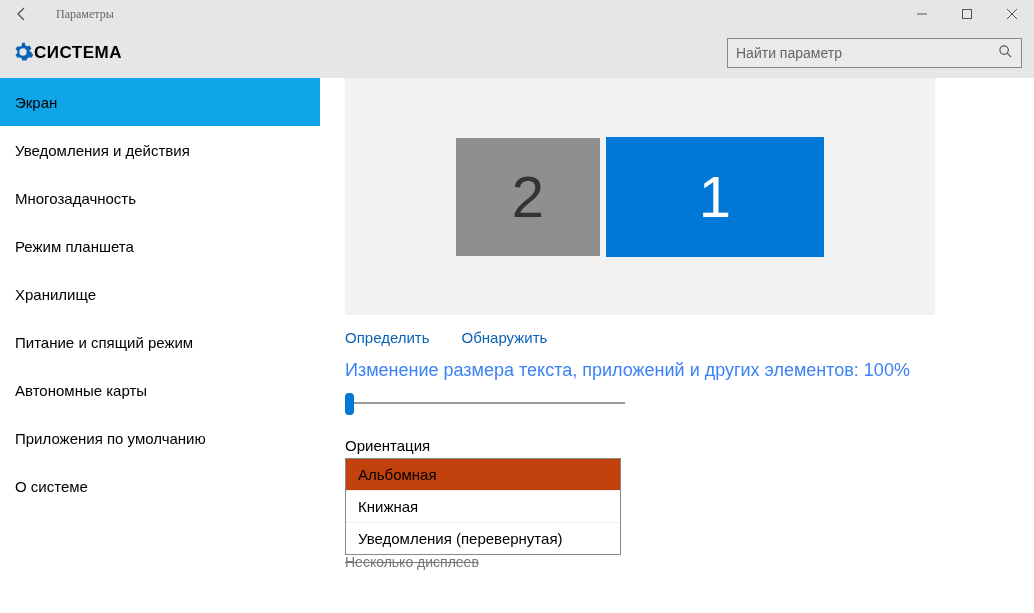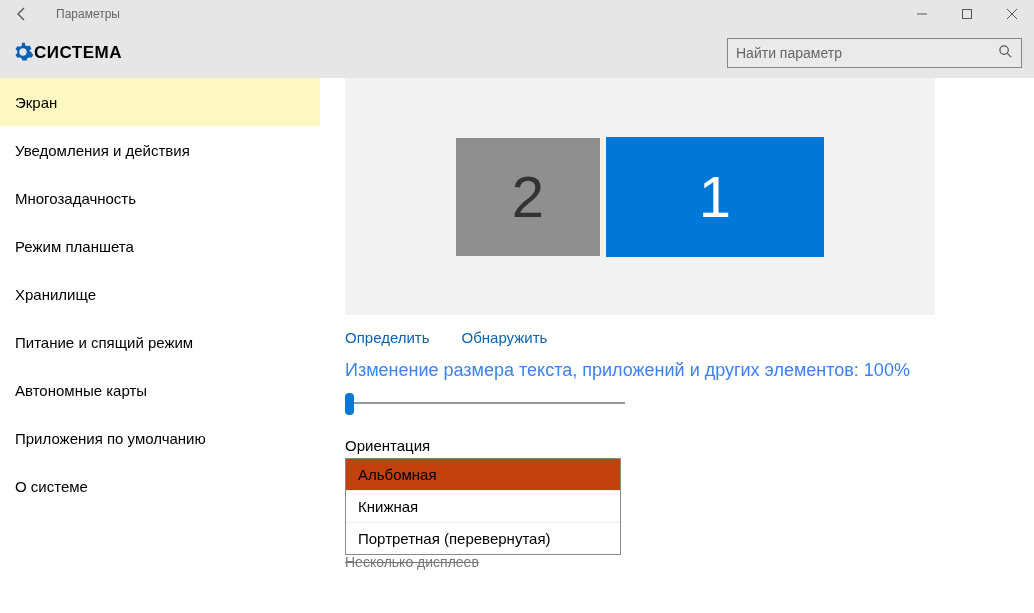--- a/index.html
+++ b/index.html
@@ -12,20 +12,21 @@
     height: 613px;
     overflow: hidden;
   }
   .titlebar {
     height: 28px;
     background: #e6e6e6;
     display: flex;
     align-items: center;
     padding: 0 8px;
     position: relative;
+    font-family: Liberation Serif, serif;
   }
   .back-btn {
     width: 28px;
     display: flex;
     align-items: center;
     justify-content: center;
     color: #333;
     cursor: pointer;
   }
   .title-text {
@@ -99,21 +100,21 @@
   .sidebar-item {
     height: 48px;
     display: flex;
     align-items: center;
     padding: 0 15px;
     font-size: 15px;
     cursor: pointer;
     color: #000;
   }
   .sidebar-item.selected {
-    background: #fef9c3;
+    background: #0ea5e9;
   }
   .content {
     flex: 1;
     padding: 0 0 0 0;
     position: relative;
   }
   .monitor-area {
     background: #f2f2f2;
     margin: 0 0 0 0;
     width: 590px;
@@ -312,18 +313,18 @@
     <div class="scale-label">Изменение размера текста, приложений и других элементов: 100%</div>
     <div class="slider-wrap">
       <div class="slider-track"></div>
       <div class="slider-thumb"></div>
     </div>
 
     <div class="orient-label">Ориентация</div>
     <div class="dropdown">
       <div class="dd-option selected"><span>Альбомная</span></div>
       <div class="dd-option"><span>Книжная</span></div>
-      <div class="dd-option"><span>Портретная (перевернутая)</span></div>
+      <div class="dd-option"><span>Уведомления (перевернутая)</span></div>
     </div>
 
     <div class="under-text" style="text-decoration:line-through; color:#777; margin-top:-1px;">Несколько дисплеев</div>
   </div>
 </div>
 
 </body></html>

